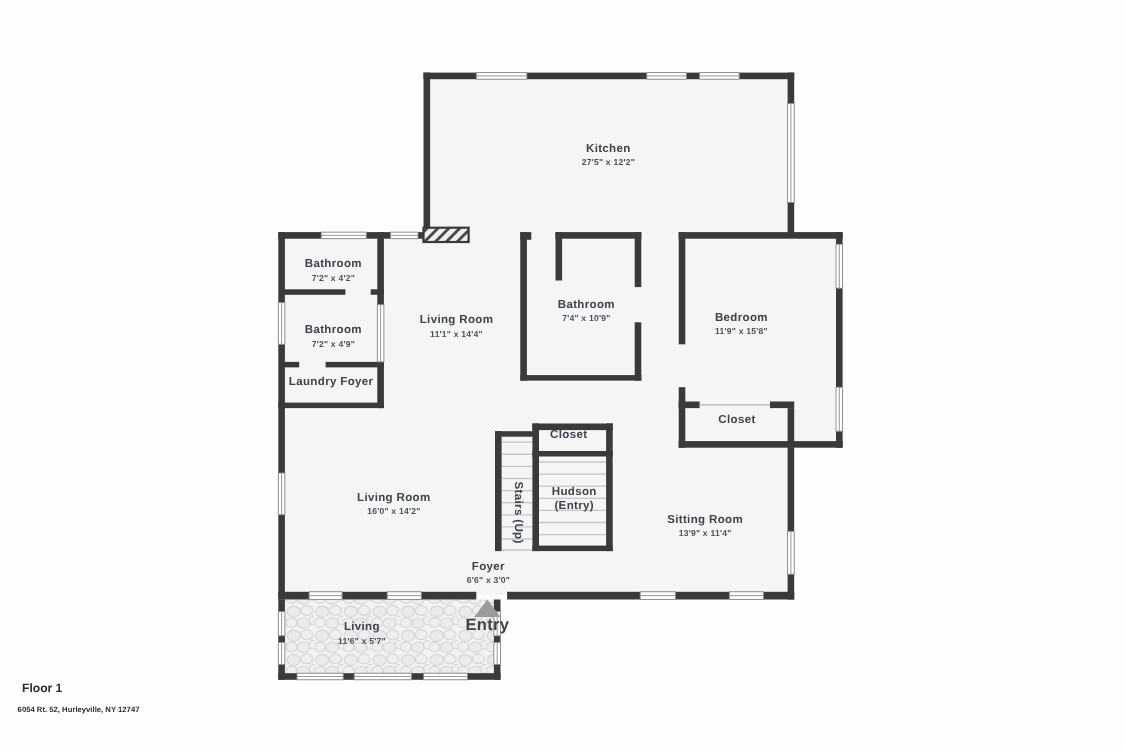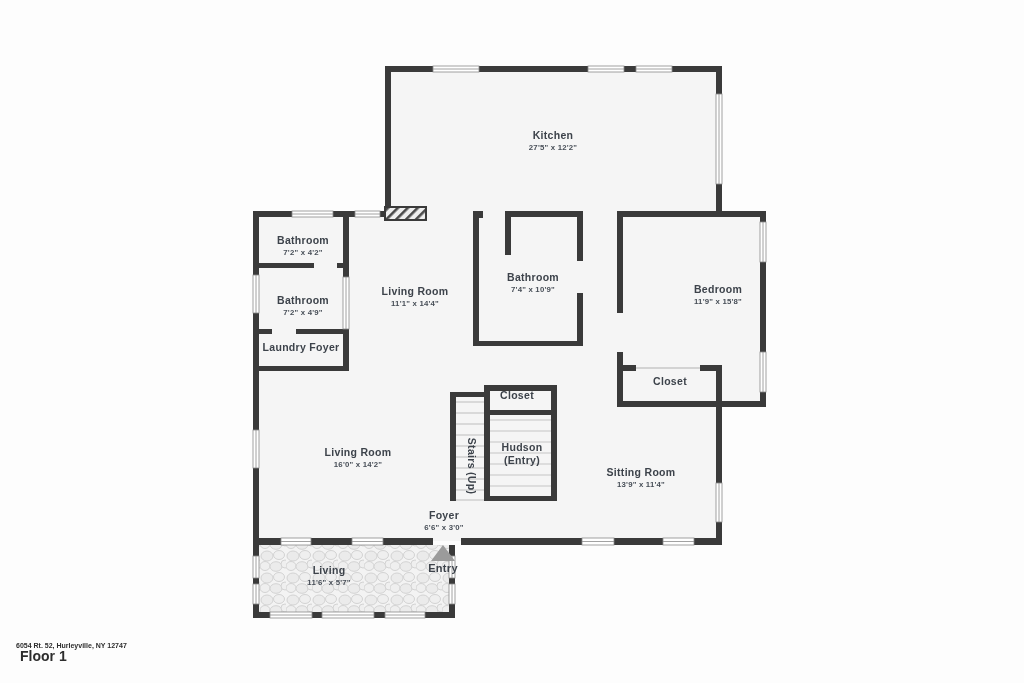--- a/index.html
+++ b/index.html
@@ -4,26 +4,26 @@
 <style>
   html,body{margin:0;padding:0;background:#fdfdfd;}
   .stage{position:relative;width:912px;height:683px;background:#fdfdfd;overflow:hidden;
          font-family:"Liberation Sans",sans-serif;padding-left:44px;}
   .plan-svg{position:absolute;left:0;top:0;}
   .room-label{position:absolute;transform:translate(-50%,-50%);text-align:center;
               color:#3d434b;white-space:nowrap;line-height:1.25;}
   .room-name{font-weight:bold;font-size:10.5px;letter-spacing:.3px;}
   .room-dims{font-weight:bold;font-size:7.8px;color:#474e57;letter-spacing:.2px;margin-top:1px;}
   .room-label.vert{transform:translate(-50%,-50%) rotate(90deg);}
-  .entry-label{font-weight:bold;font-size:11px;letter-spacing:.3px;}
+  .entry-label{font-weight:bold;font-size:15px;letter-spacing:.3px;}
   .watermark{position:absolute;left:2px;top:637px;font-size:20.5px;color:#c7c7c7;
              letter-spacing:.5px;white-space:nowrap;}
   .address{position:absolute;left:16px;top:642px;font-size:7px;font-weight:bold;color:#2d2d2d;
            white-space:nowrap;}
-  .floor-label{position:absolute;left:20px;top:648px;font-size:14px;font-weight:bold;color:#2d2d2d;}
+  .floor-label{position:absolute;left:20px;top:620px;font-size:11px;font-weight:bold;color:#2d2d2d;}
   .disclaimer{position:absolute;left:352px;top:664px;font-size:7.3px;font-weight:bold;color:#555;
               white-space:nowrap;}
 </style>
 </head>
 <body>
 
 <div class="stage">
 
   <svg class="plan-svg" width="1024" height="683" viewBox="0 0 1024 683">
     <defs>
@@ -206,21 +206,21 @@
   <div class="room-label" style="left:415px;top:297px">
     <div class="room-name">Living Room</div>
     <div class="room-dims">11'1" x 14'4"</div>
   </div>
 
   <div class="room-label" style="left:533px;top:283px">
     <div class="room-name">Bathroom</div>
     <div class="room-dims">7'4" x 10'9"</div>
   </div>
 
-  <div class="room-label" style="left:718px;top:295px">
+  <div class="room-label" style="left:674px;top:295px">
     <div class="room-name">Bedroom</div>
     <div class="room-dims">11'9" x 15'8"</div>
   </div>
 
   <div class="room-label" style="left:670px;top:382px">
     <div class="room-name">Closet</div>
   </div>
 
   <div class="room-label" style="left:517px;top:396px">
     <div class="room-name">Closet</div>

